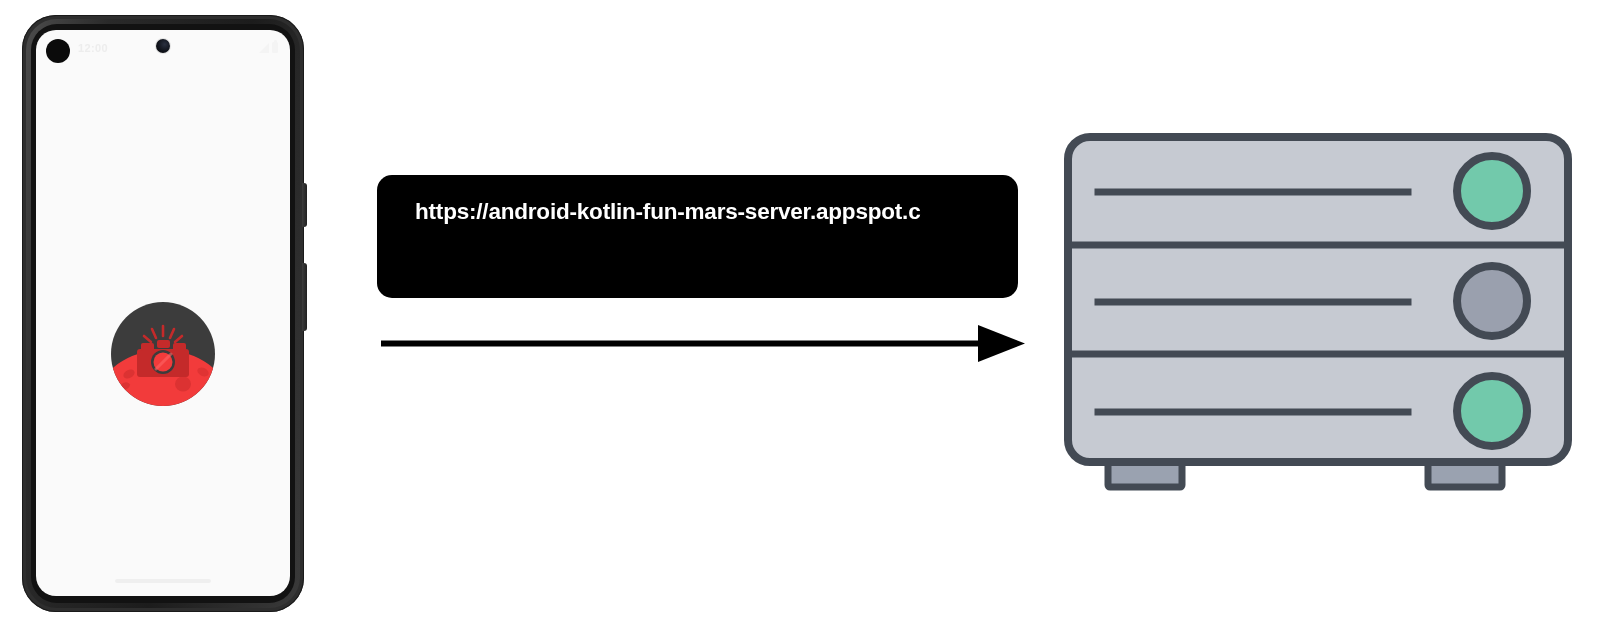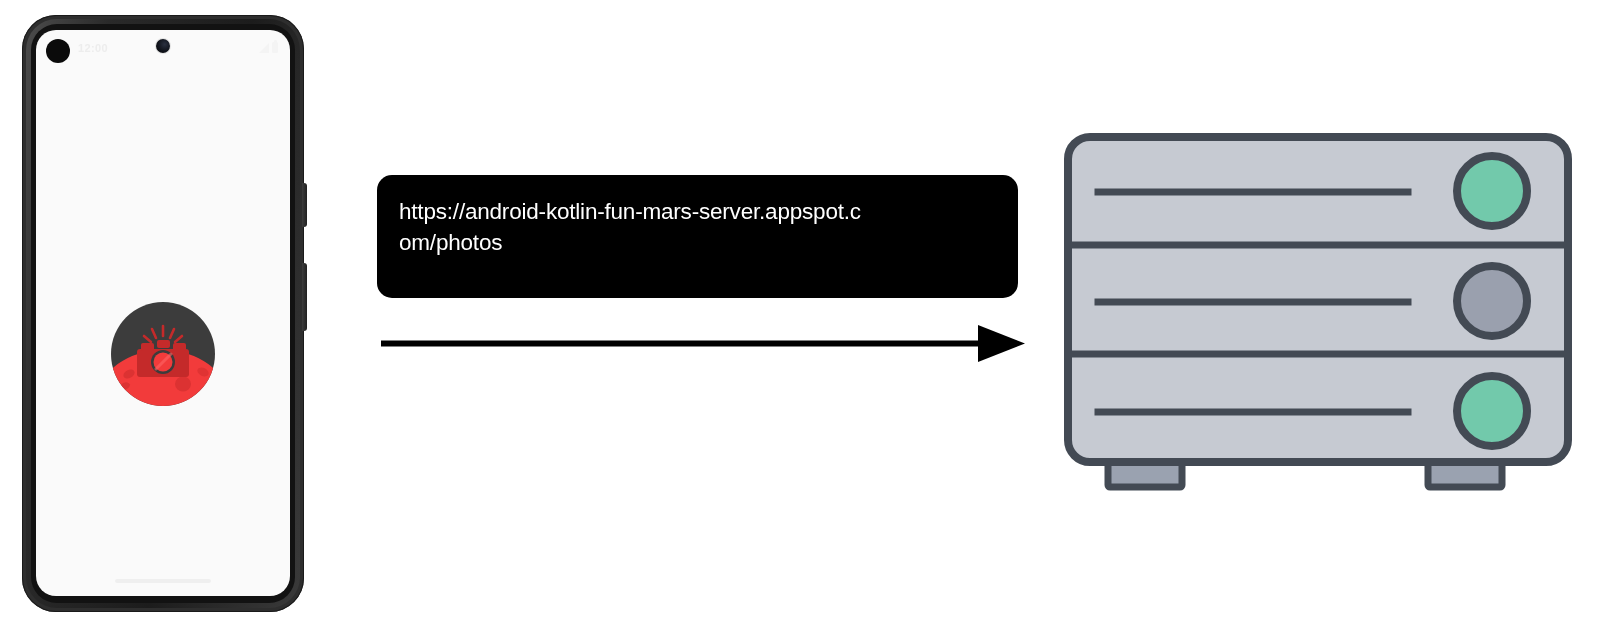--- a/index.html
+++ b/index.html
@@ -158,25 +158,26 @@
     width: 641px;
     height: 123px;
     background: #000000;
     border-radius: 15px;
     box-sizing: border-box;
     padding: 21px 22px 0 22px;
   }
   .bubble-line {
     color: #ffffff;
     font-size: 22.5px;
-    font-weight: normal;
+    font-weight: bold;
     line-height: 31px;
     letter-spacing: -0.2px;
     word-break: break-all;
     white-space: pre-wrap;
+    margin-left: 16px;
   }
 
   
   #request-arrow {
     position: absolute;
     left: 380px;
     top: 318px;
     width: 645px;
     height: 50px;
   }
@@ -251,21 +252,20 @@
           </g>
         </svg>
       </div>
 
       <div class="home-indicator"></div>
     </div>
   </div>
 
   <div id="request-bubble">
     <div class="bubble-line">https://android-kotlin-fun-mars-server.appspot.c</div>
-    <div class="bubble-line">om/photos</div>
   </div>
 
   <div id="request-arrow">
     <svg viewBox="0 0 645 50" width="645" height="50" aria-hidden="true">
       <line x1="1" y1="25.5" x2="605" y2="25.5" stroke="#000000" stroke-width="6"></line>
       <polygon points="598,7 645,25.5 598,44" fill="#000000"></polygon>
     </svg>
   </div>
 
   <div id="server-illustration">

